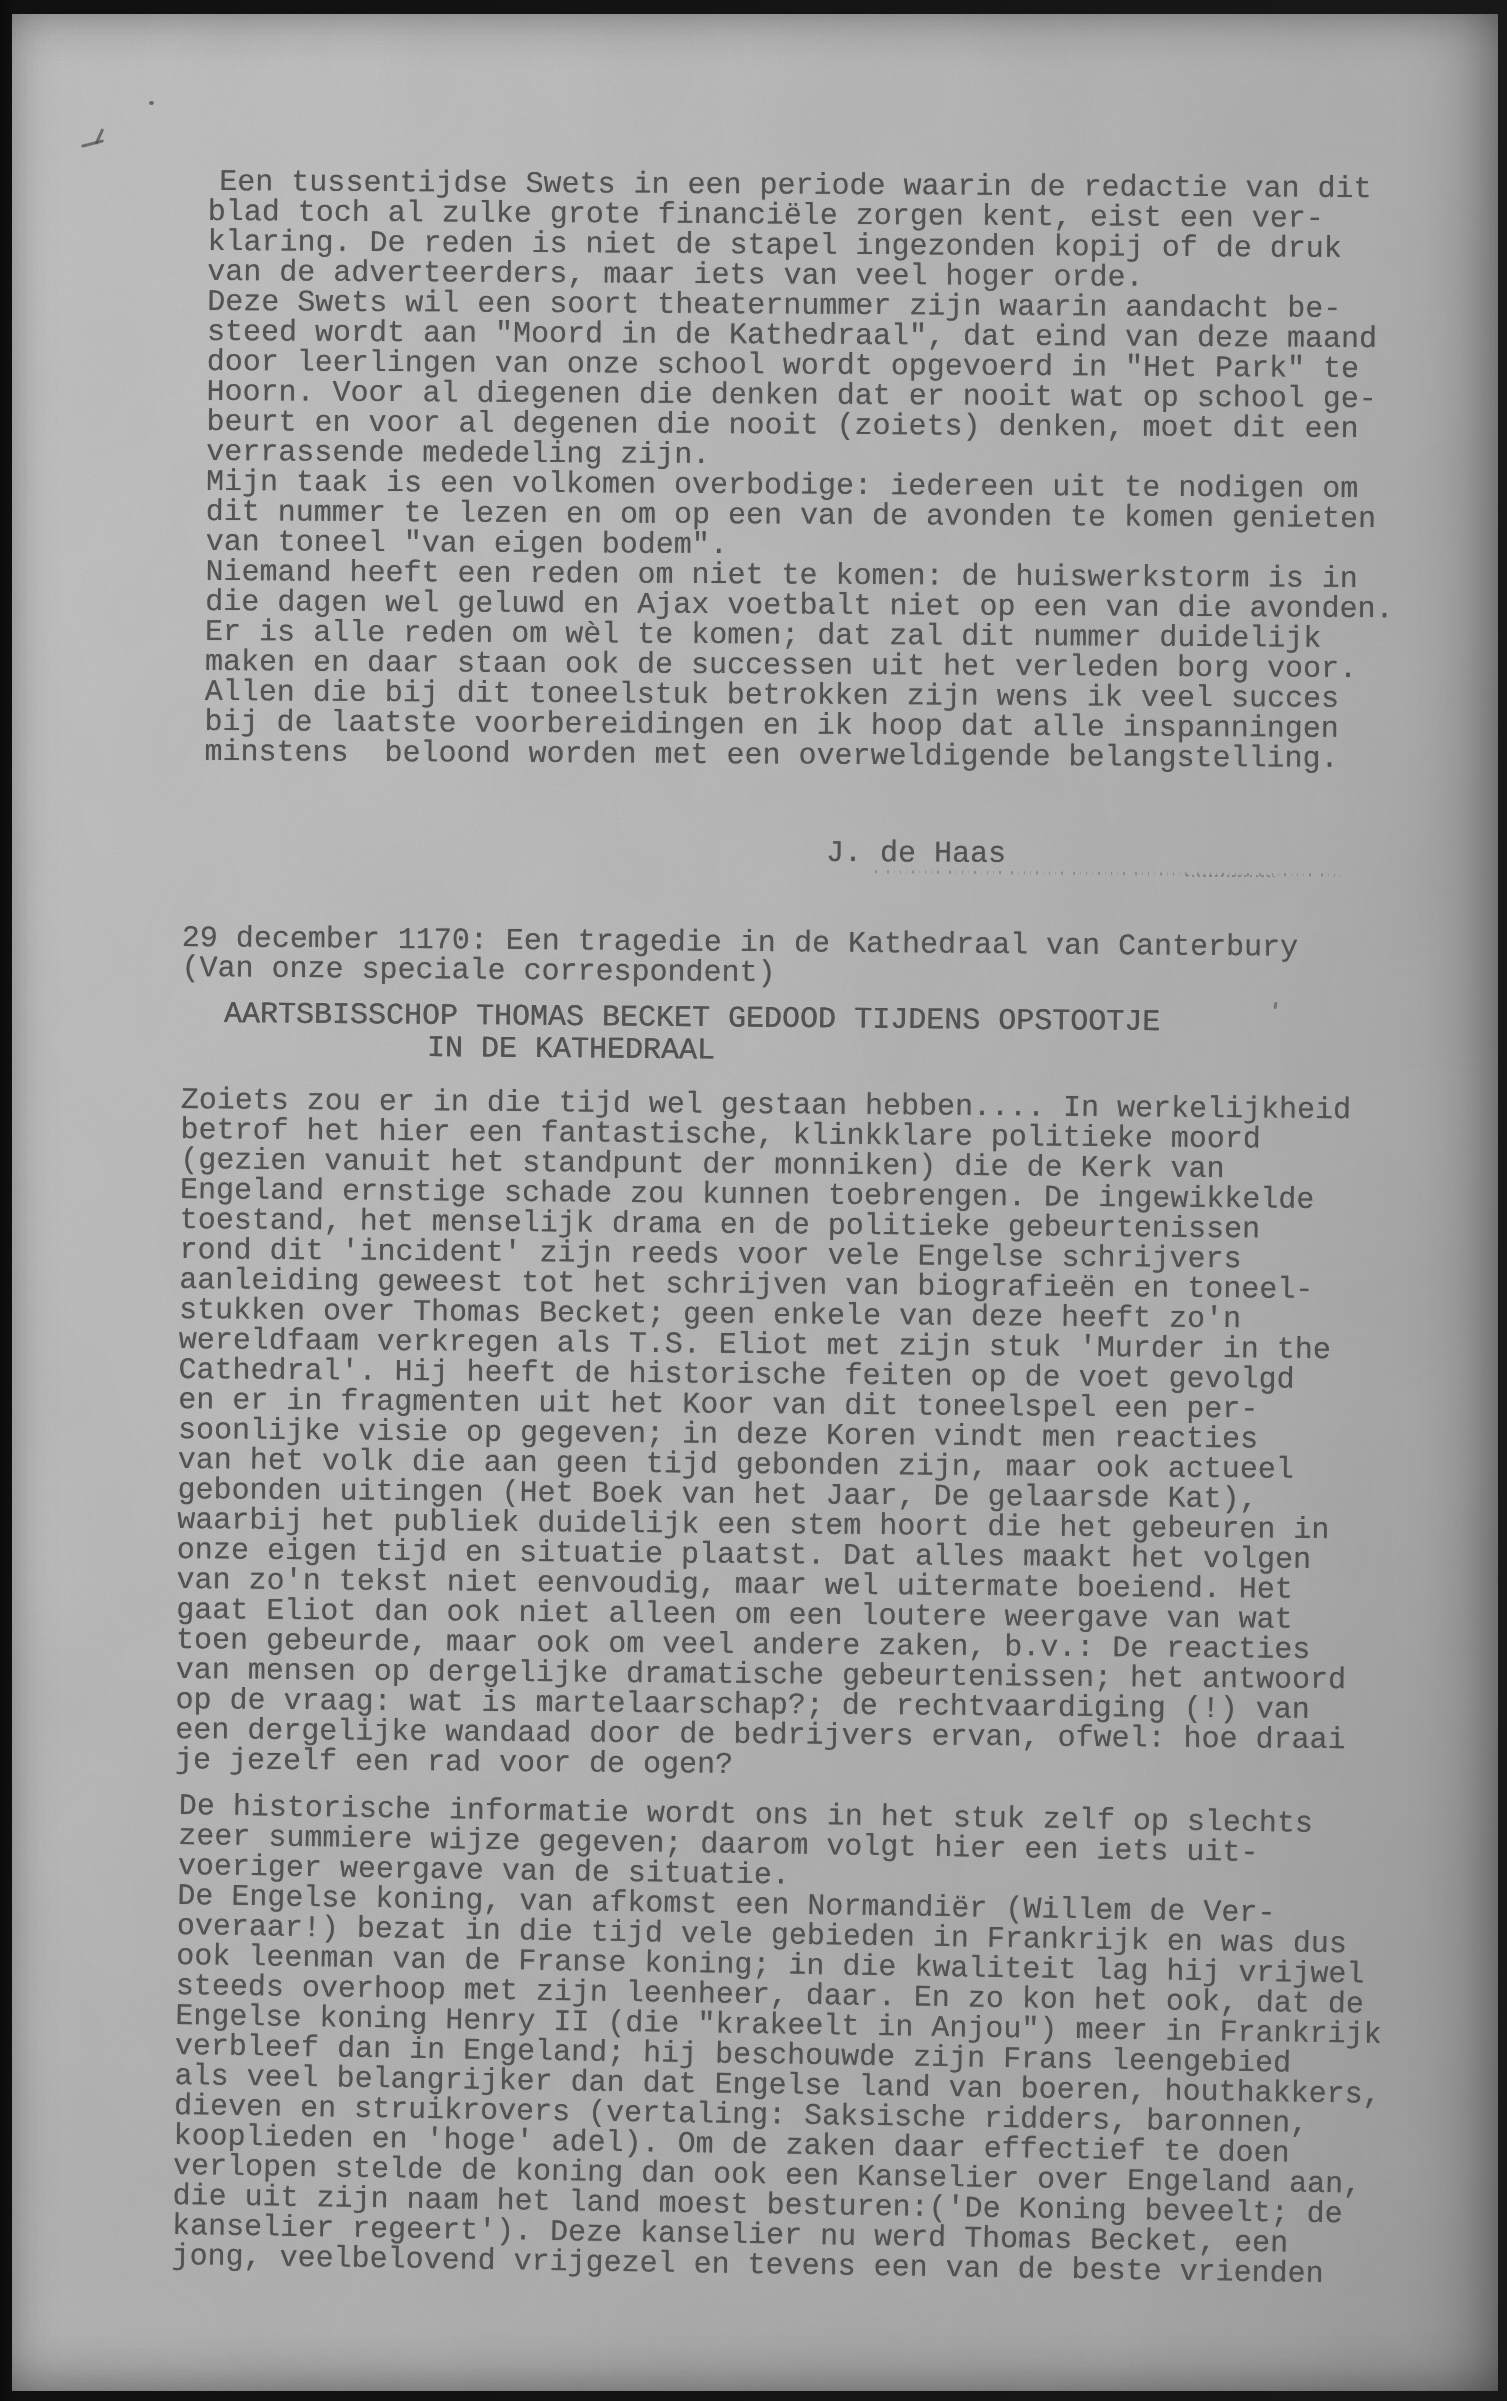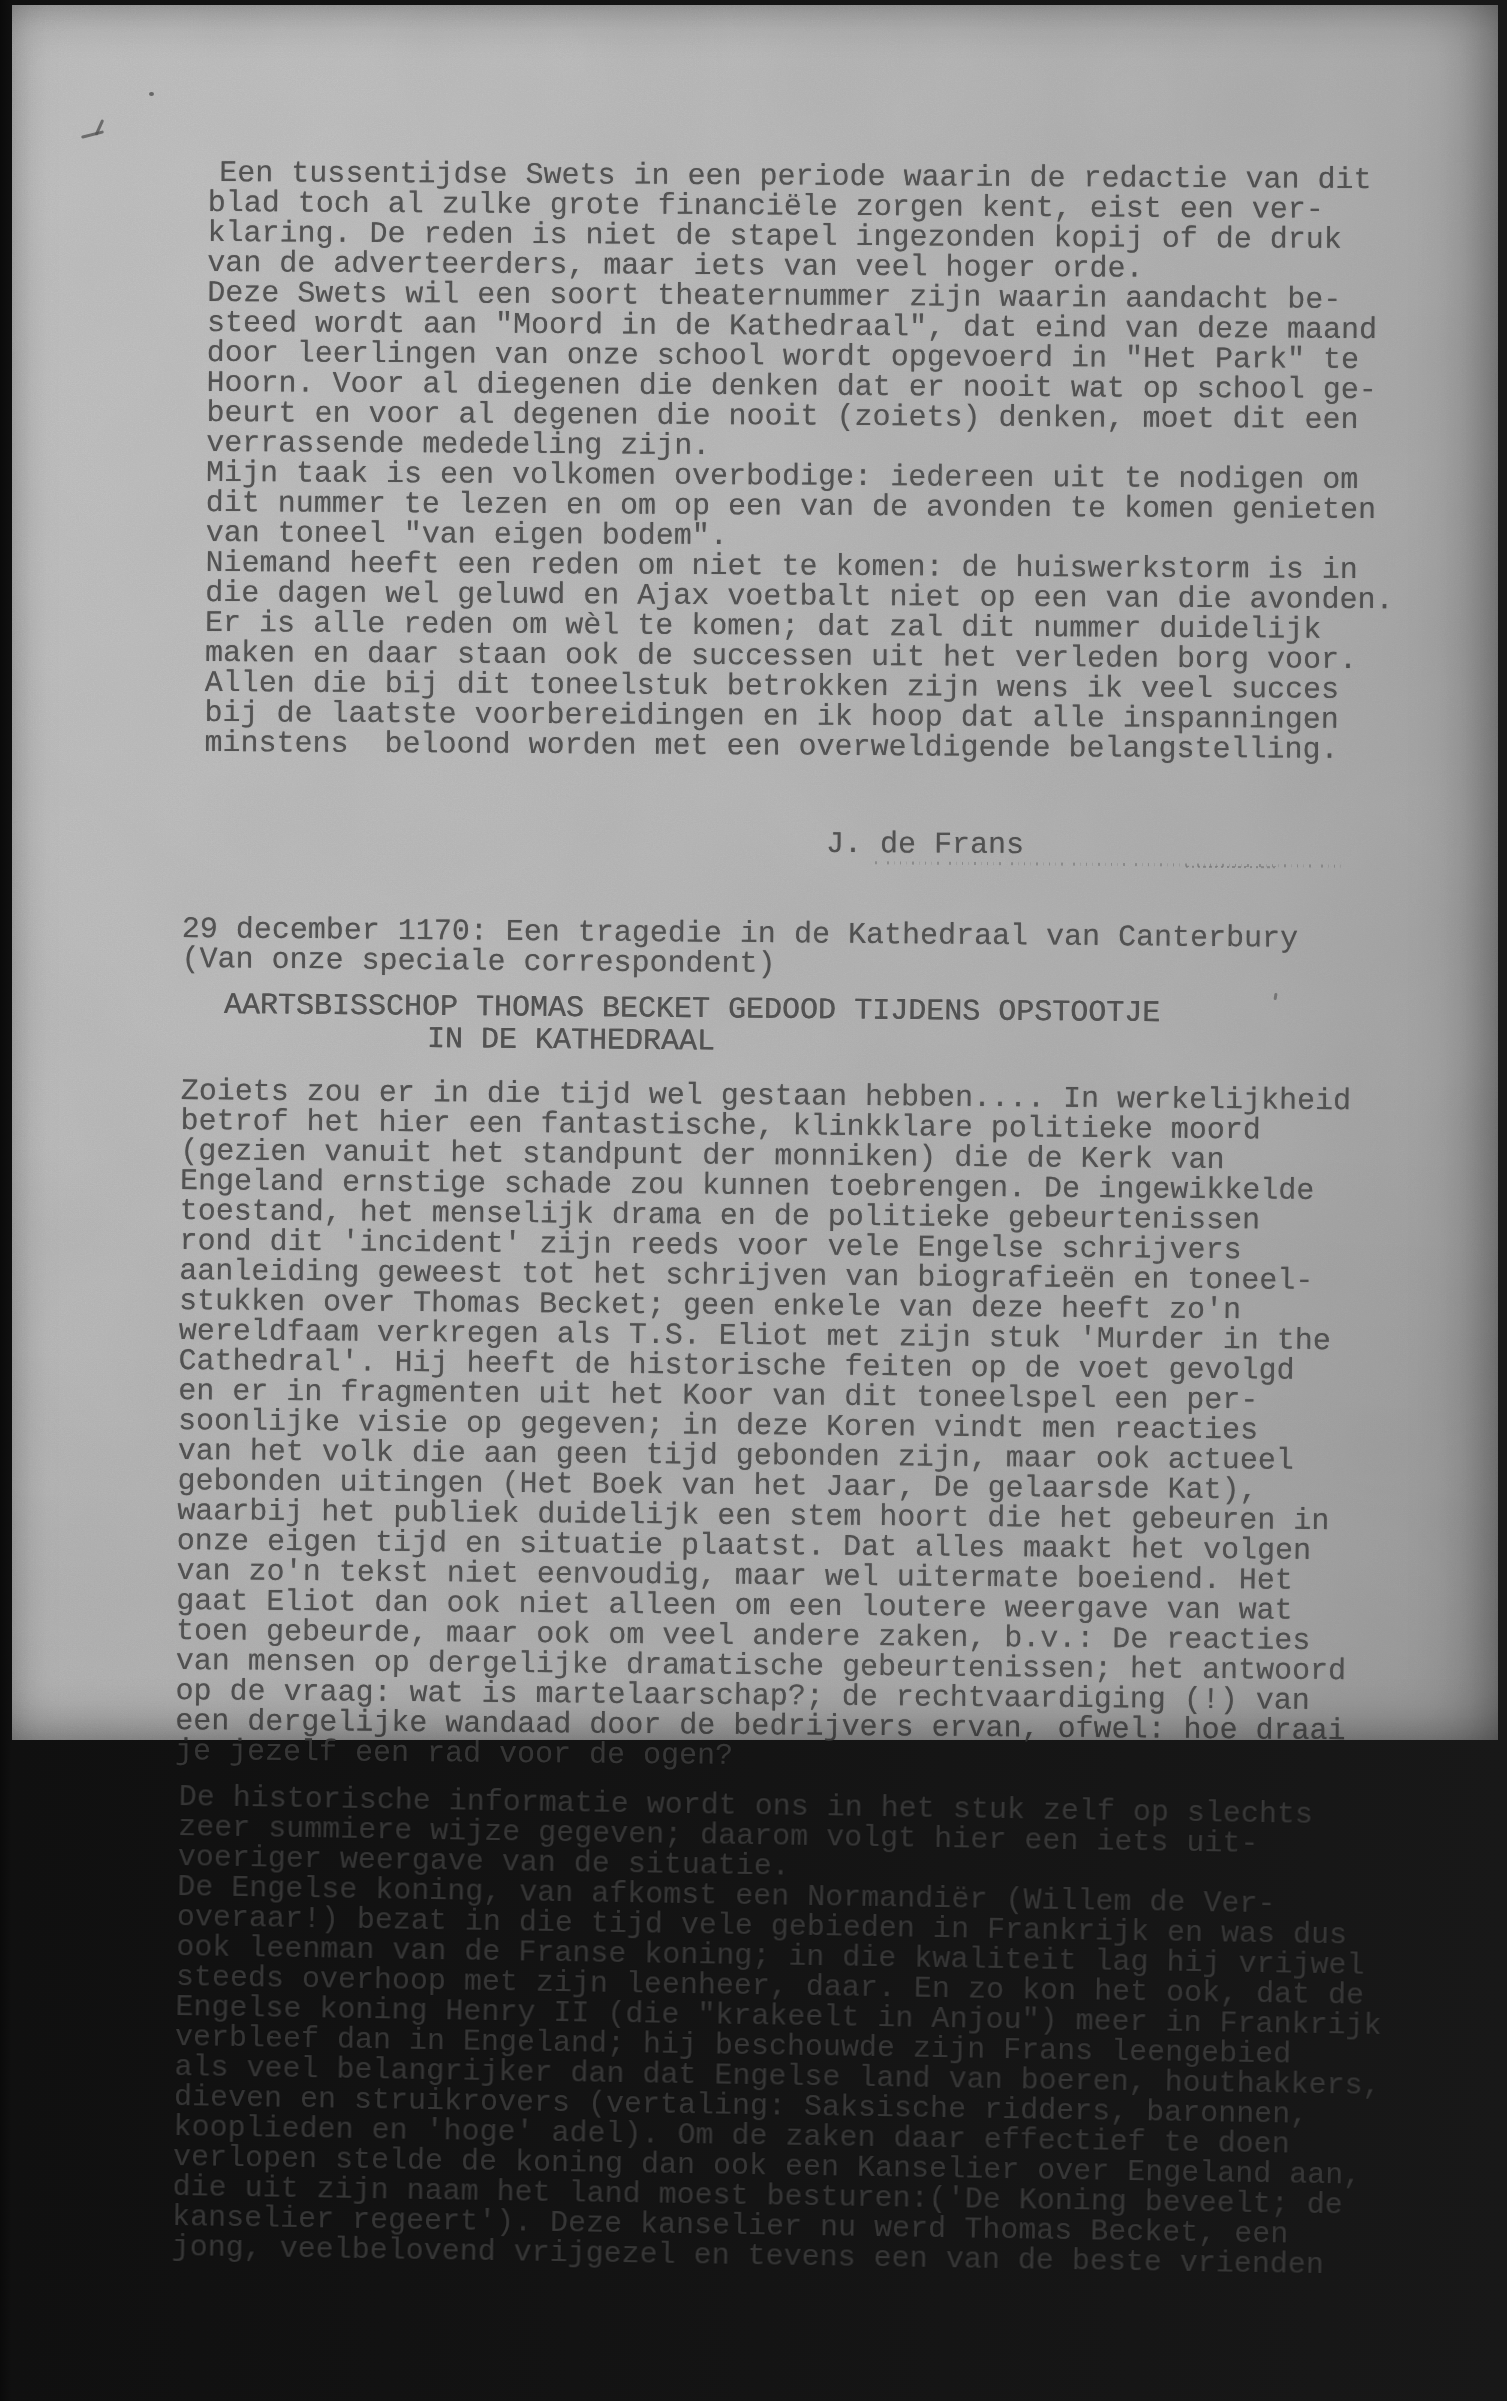--- a/index.html
+++ b/index.html
@@ -10,22 +10,22 @@
   }
   .photo {
     position: relative;
     width: 1507px; height: 2401px;
     background:
       linear-gradient(to right, #0a0a0a 0px, #101010 11.5px, #181818 100%);
   }
   
   .paper {
     position: absolute;
-    left: 11.5px; top: 5px;
-    width: 1486px; height: 1735px;
+    left: 11.5px; top: 14px;
+    width: 1486px; height: 2377px;
     background:
       radial-gradient(ellipse at 22% 10%, rgba(255,255,255,0.10), rgba(255,255,255,0) 55%),
       linear-gradient(to bottom, rgba(0,0,0,0.00) 60%, rgba(0,0,0,0.05) 100%),
       linear-gradient(97deg, #c7c7c7 0%, #bfbfbf 45%, #b6b6b6 78%, #a2a2a2 100%);
   }
   
   .vignette {
     position: absolute; inset: 0;
     pointer-events: none;
     box-shadow:
@@ -120,21 +120,21 @@
 dit nummer te lezen en om op een van de avonden te komen genieten
 van toneel "van eigen bodem".
 Niemand heeft een reden om niet te komen: de huiswerkstorm is in
 die dagen wel geluwd en Ajax voetbalt niet op een van die avonden.
 Er is alle reden om wèl te komen; dat zal dit nummer duidelijk
 maken en daar staan ook de successen uit het verleden borg voor.
 Allen die bij dit toneelstuk betrokken zijn wens ik veel succes
 bij de laatste voorbereidingen en ik hoop dat alle inspanningen
 minstens  beloond worden met een overweldigende belangstelling.</div>
 
-      <div class="block signature">J. de Frans</div>
+      <div class="block signature">J. de Haas</div>
 
       <div class="smudge"></div>
       <div class="smudge2"></div>
 
       <div class="block dateline">29 december 1170: Een tragedie in de Kathedraal van Canterbury
 (Van onze speciale correspondent)</div>
 
       <div class="block headline1">AARTSBISSCHOP THOMAS BECKET GEDOOD TIJDENS OPSTOOTJE</div>
 
       <div class="block headline2">IN DE KATHEDRAAL</div>

